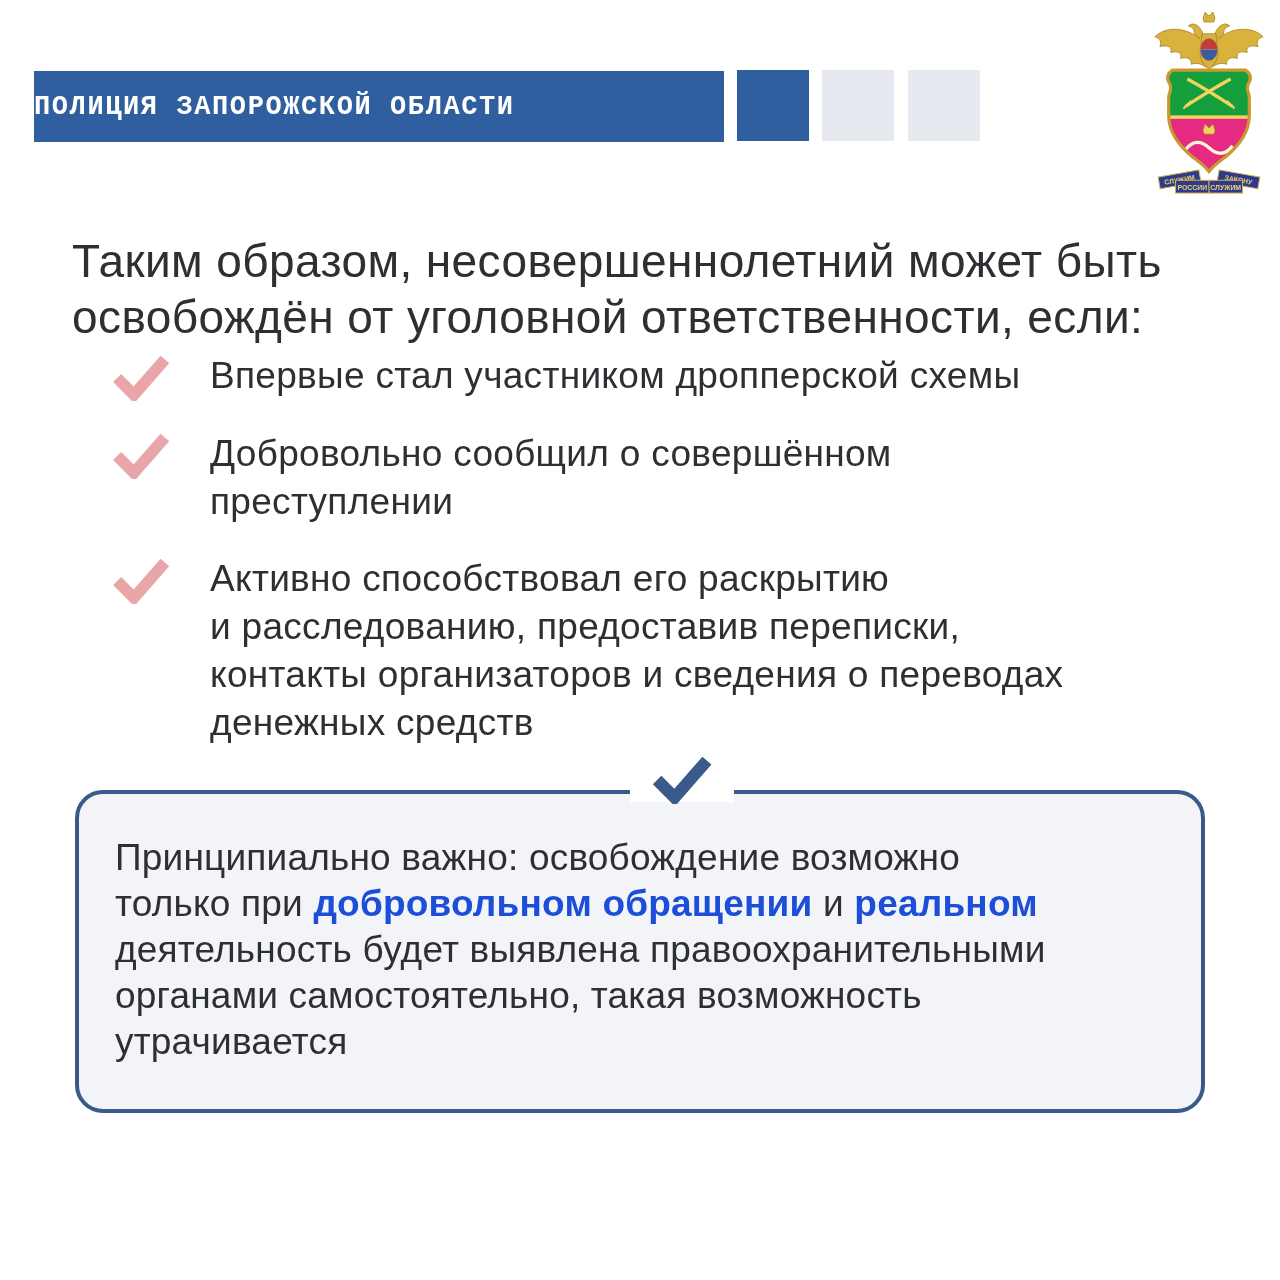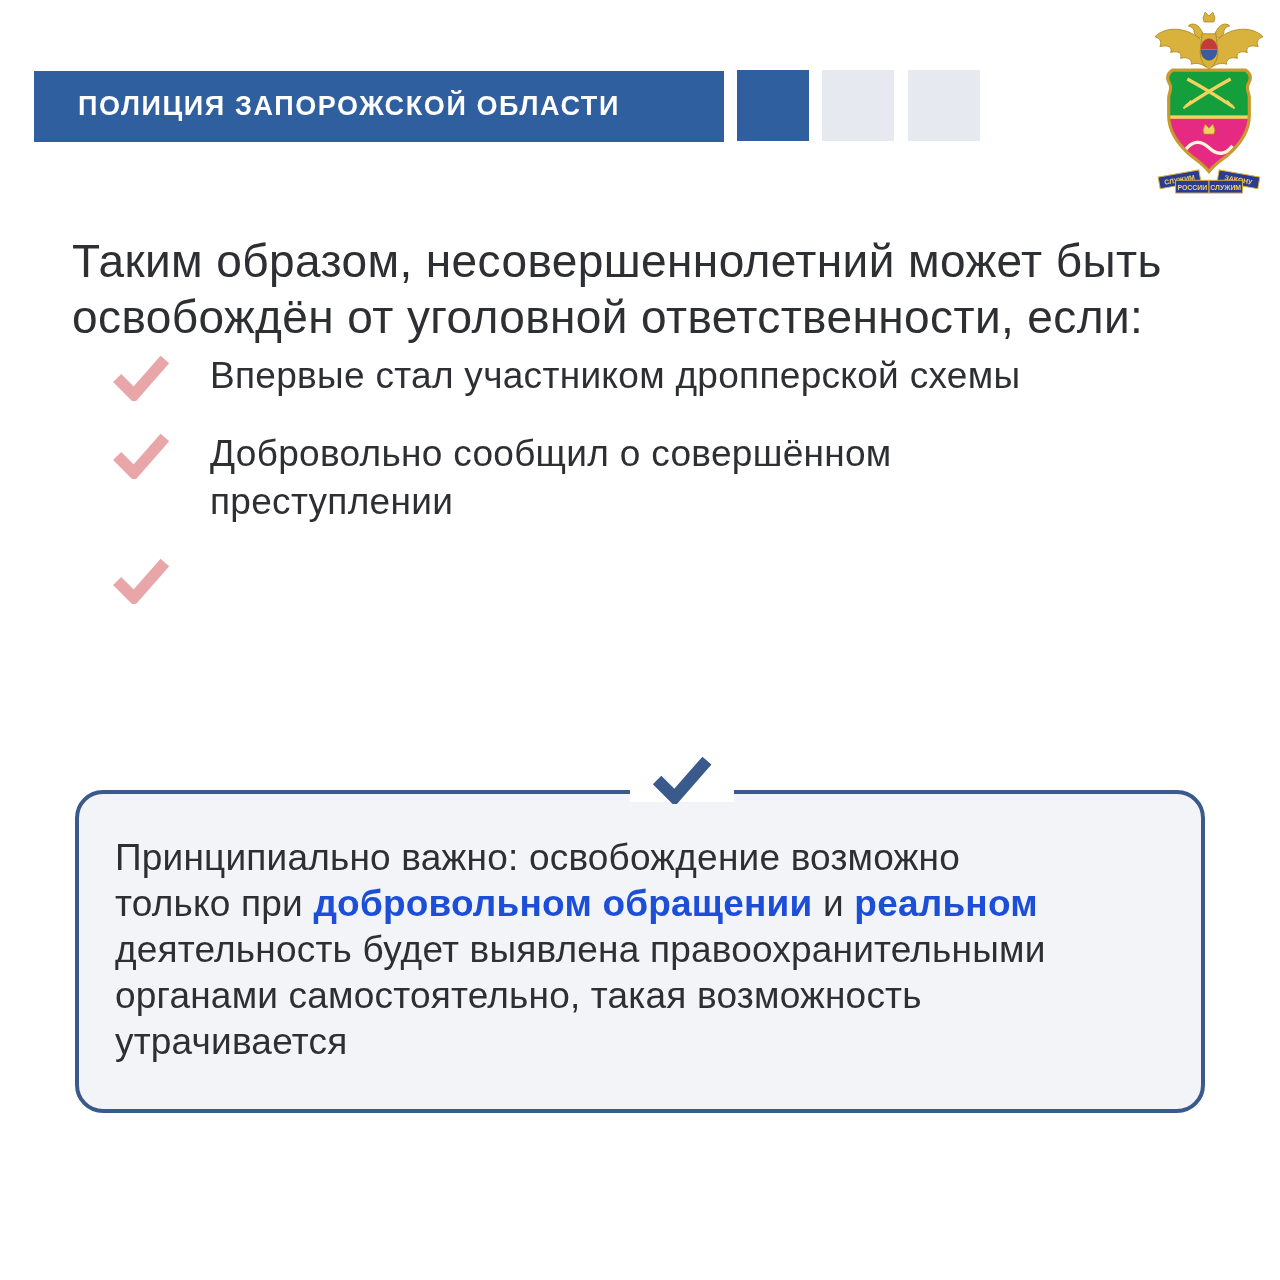--- a/index.html
+++ b/index.html
@@ -4,21 +4,21 @@
 <style>
   html,body{margin:0;padding:0;background:#ffffff;}
   .page{
     position:relative;width:1280px;height:1280px;background:#ffffff;overflow:hidden;
     font-family:"Liberation Sans", sans-serif;color:#2e2f33;
   }
   
   .banner{
     position:absolute;left:34px;top:71px;width:690px;height:71px;
     background:#2f5f9e;display:flex;align-items:center;box-sizing:border-box;
-    padding-left:44px;
+    font-family:Liberation Mono, monospace;
   }
   .banner-label{
     color:#ffffff;font-weight:bold;font-size:27px;letter-spacing:1.6px;white-space:nowrap;
   }
   .sq{position:absolute;top:70px;width:72px;height:71px;}
   .sq1{left:737px;background:#2f5f9e;}
   .sq2{left:822px;background:#e6eaf0;}
   .sq3{left:908px;background:#e6eaf0;}
   
   .emblem{position:absolute;left:1150px;top:10px;}
@@ -137,20 +137,26 @@
       <div class="btext">
         <div>Добровольно сообщил о совершённом</div>
         <div>преступлении</div>
       </div>
     </div>
 
     <div class="bullet">
       <svg class="bcheck" width="58" height="46" viewBox="0 0 64 52">
         <polyline points="5,26 24,45 59,5" fill="none" stroke="#e9a6a9" stroke-width="13"></polyline>
       </svg>
+      <div class="btext">
+        <div>Активно способствовал его раскрытию</div>
+        <div>и расследованию, предоставив переписки,</div>
+        <div>контакты организаторов и сведения о переводах</div>
+        <div>денежных средств</div>
+      </div>
     </div>
 
   </div>
 
   <div class="note-wrap">
     <div class="halo"></div>
     <svg class="note-check" width="60" height="48" viewBox="0 0 64 52">
       <polyline points="5,26 24,45 59,5" fill="none" stroke="#3a5a8c" stroke-width="13"></polyline>
     </svg>
     <div class="note-box">

